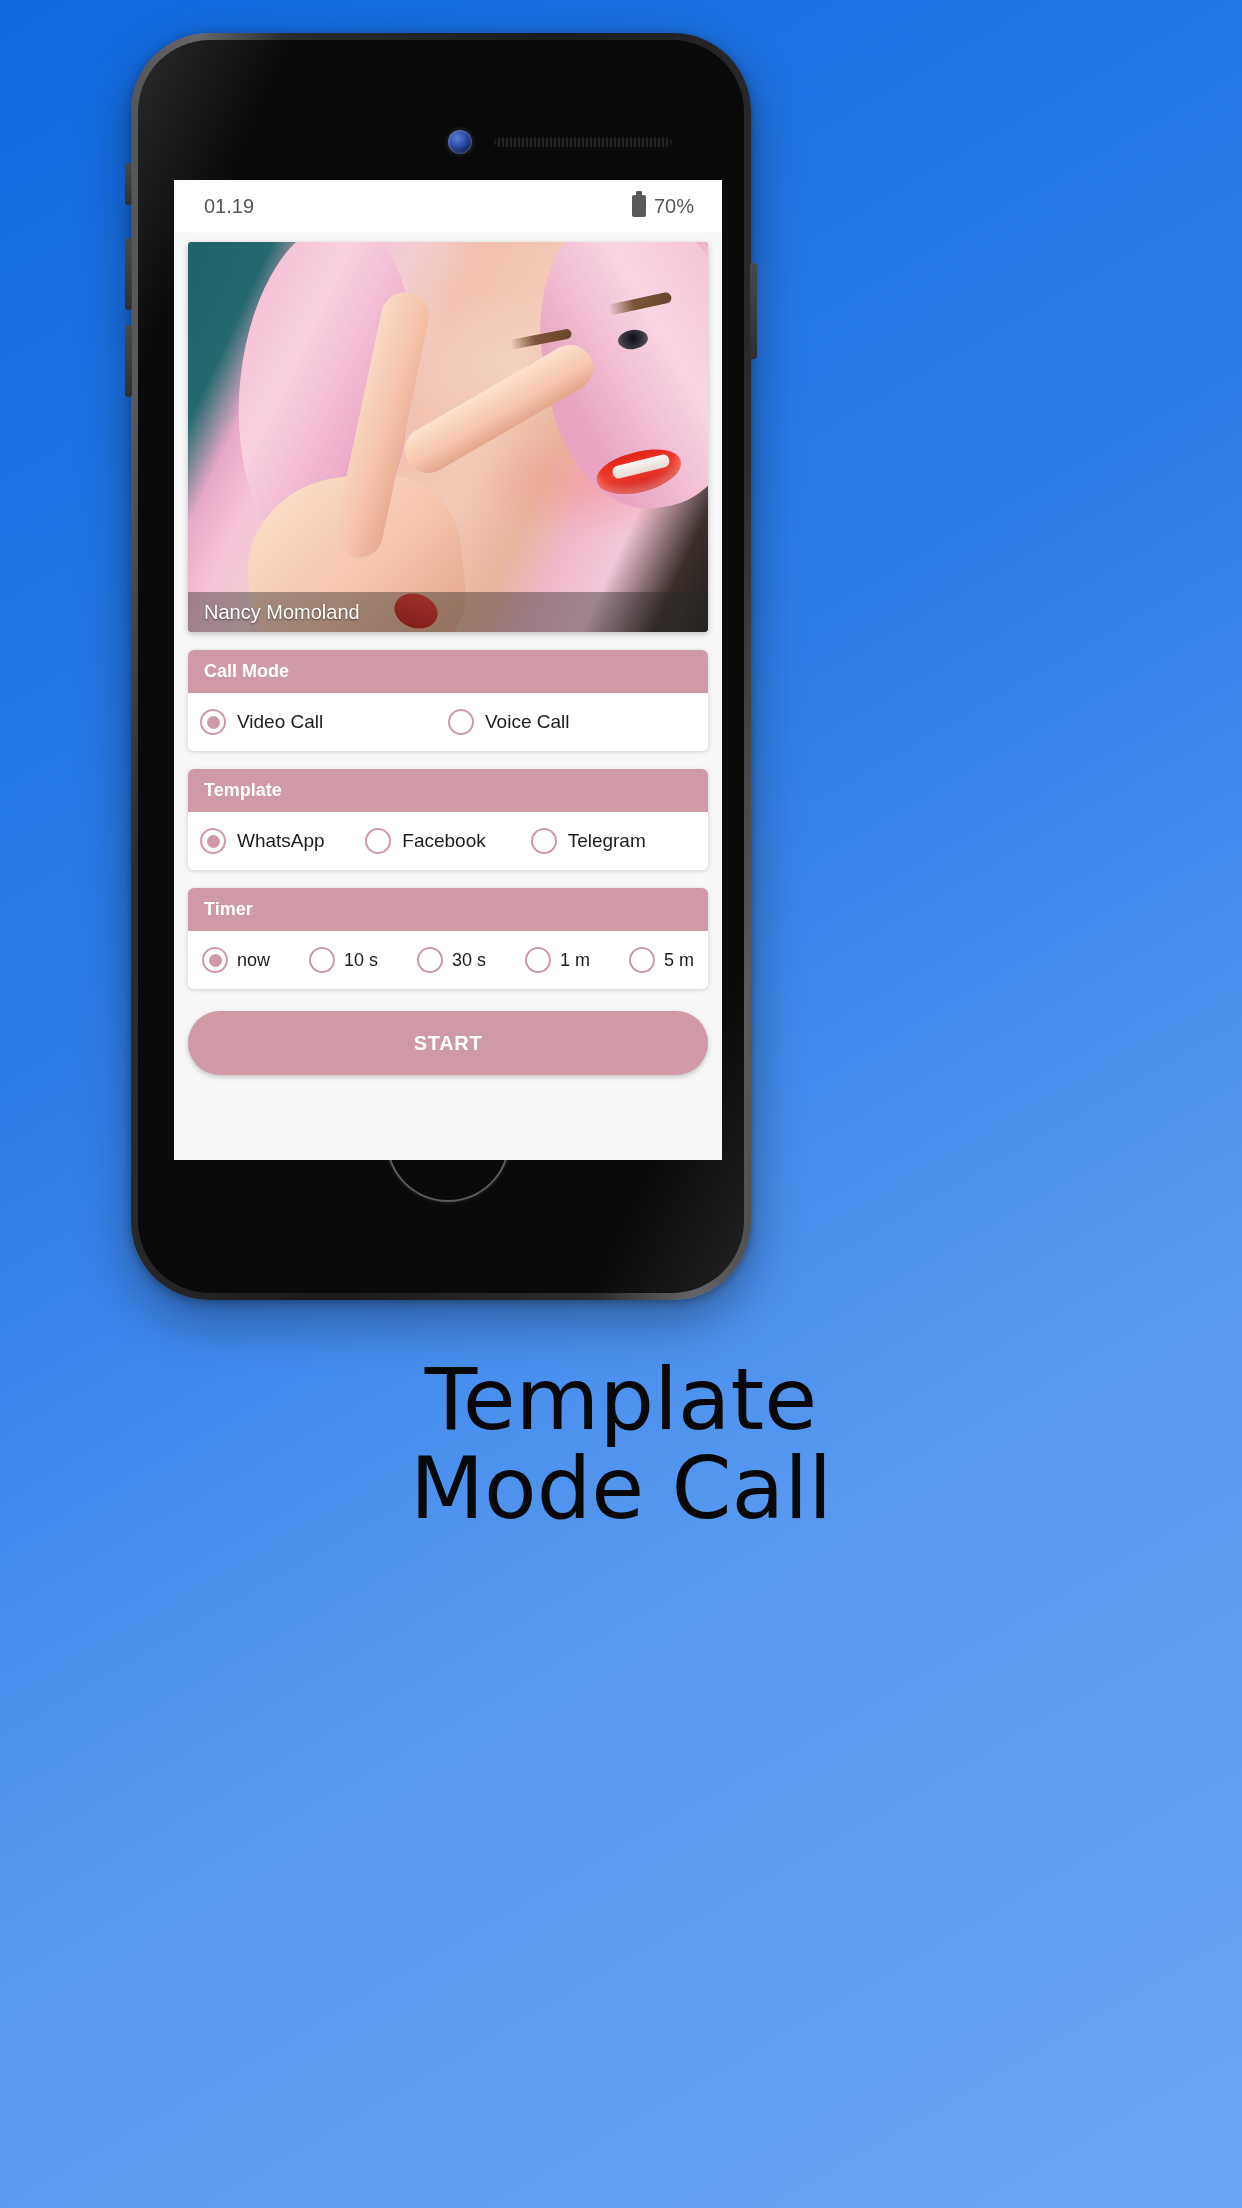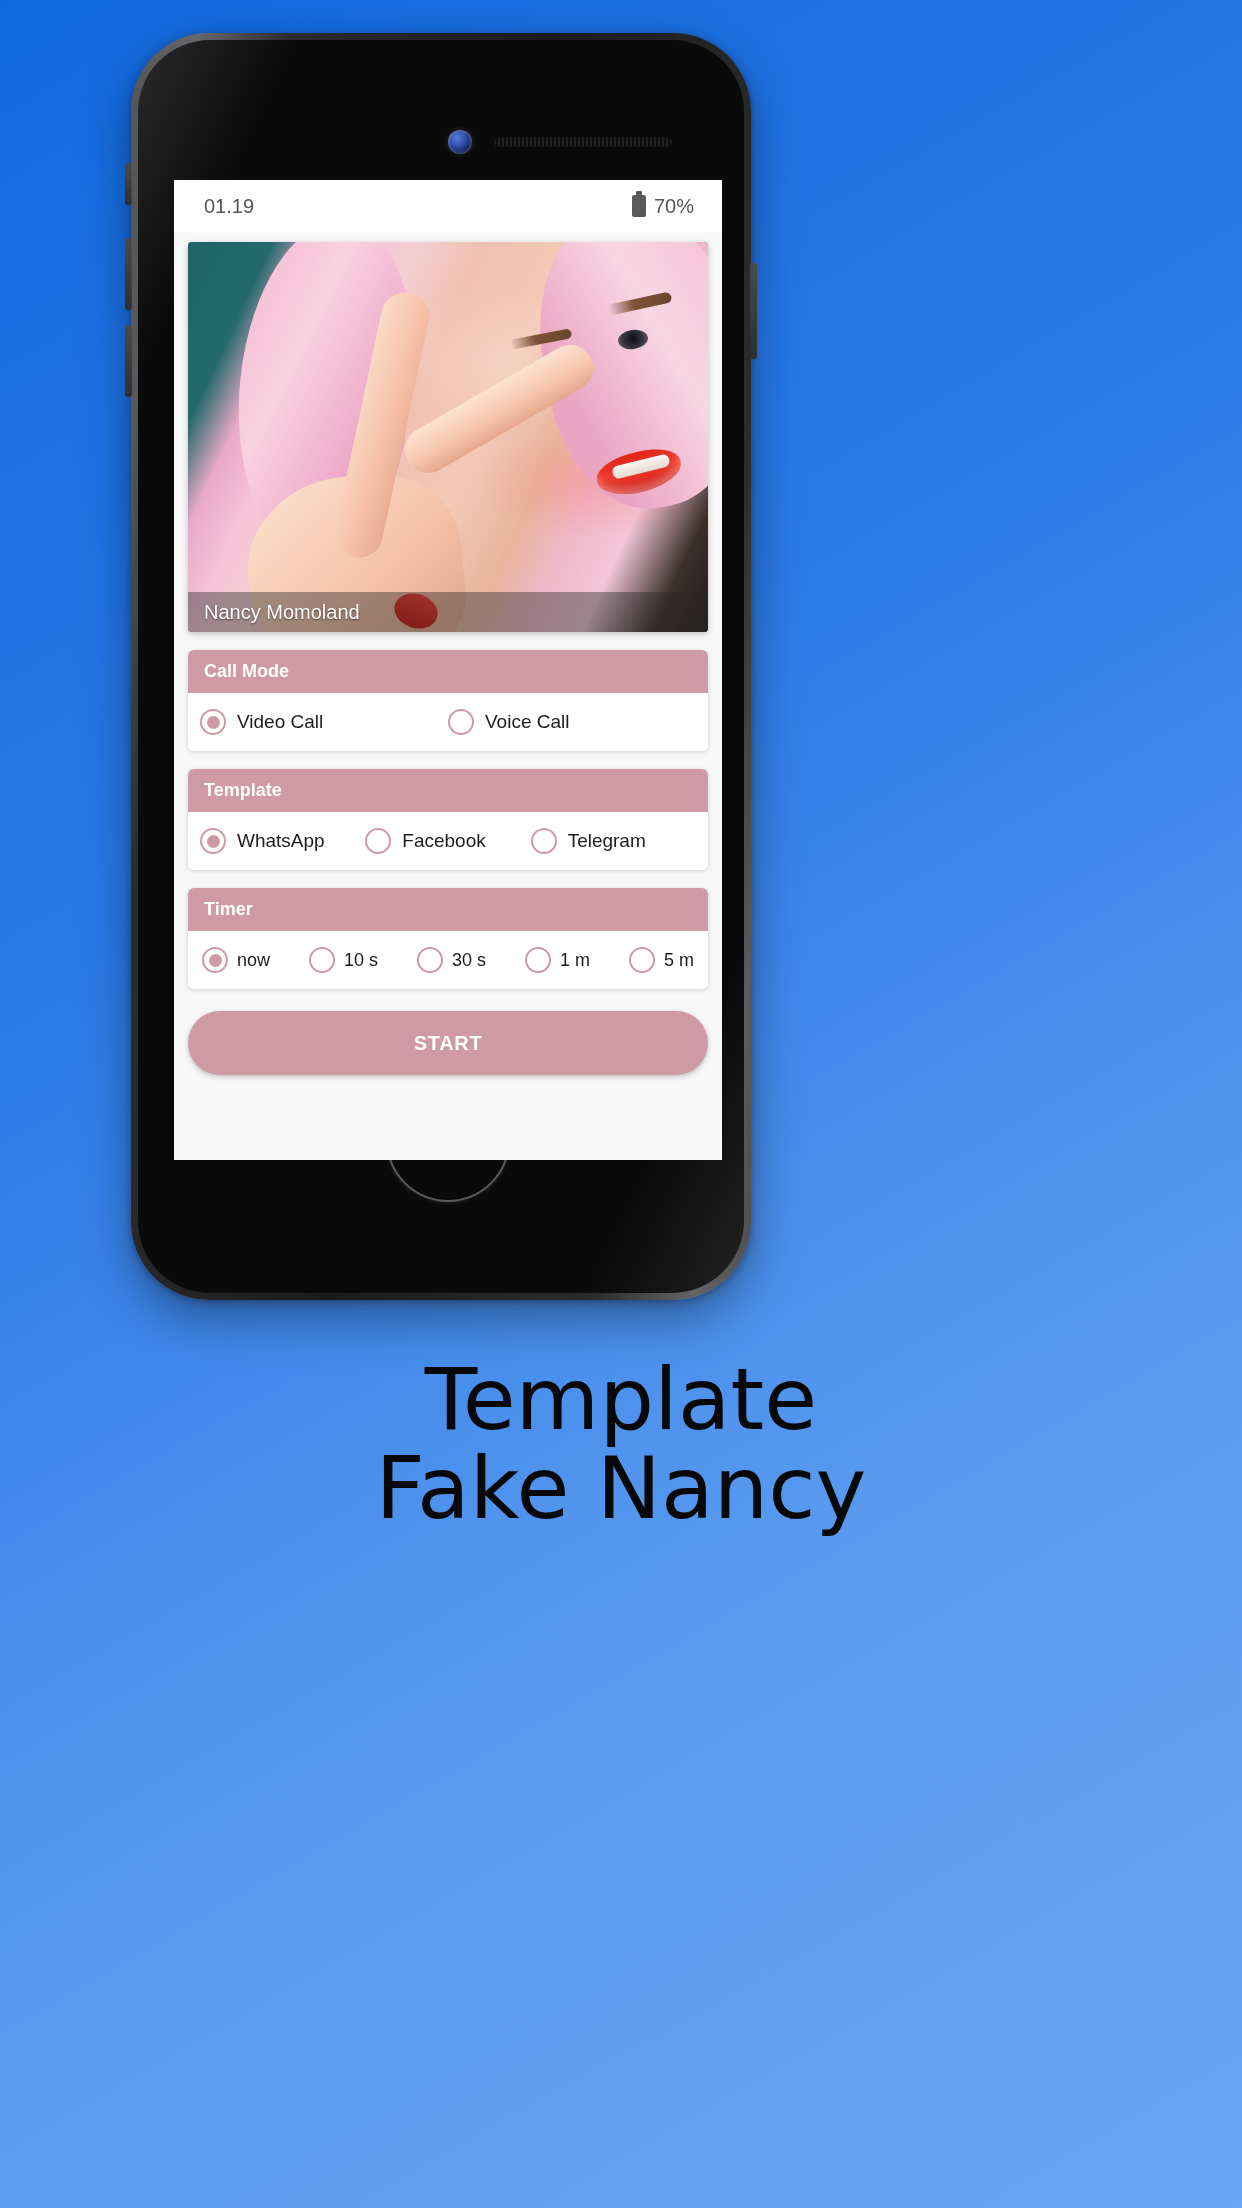--- a/index.html
+++ b/index.html
@@ -388,14 +388,14 @@
         <div class="start-btn">START</div>
 
       </div>
     </div>
   </div>
   <div class="bezel-gloss"></div>
 </div>
 
 <div class="caption">
   <div>Template</div>
-  <div>Fake Nancy</div>
+  <div>Mode Call</div>
 </div>
 
 </body></html>

